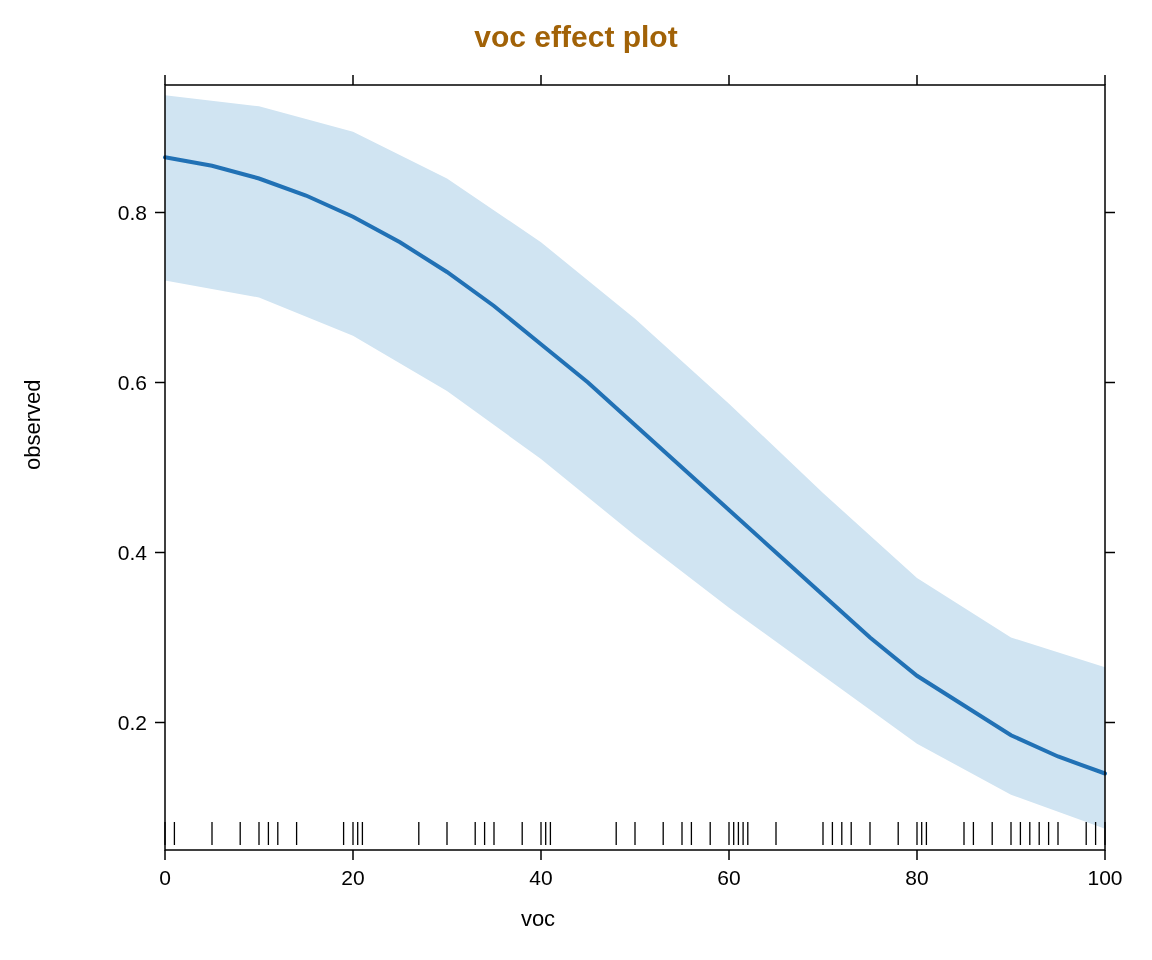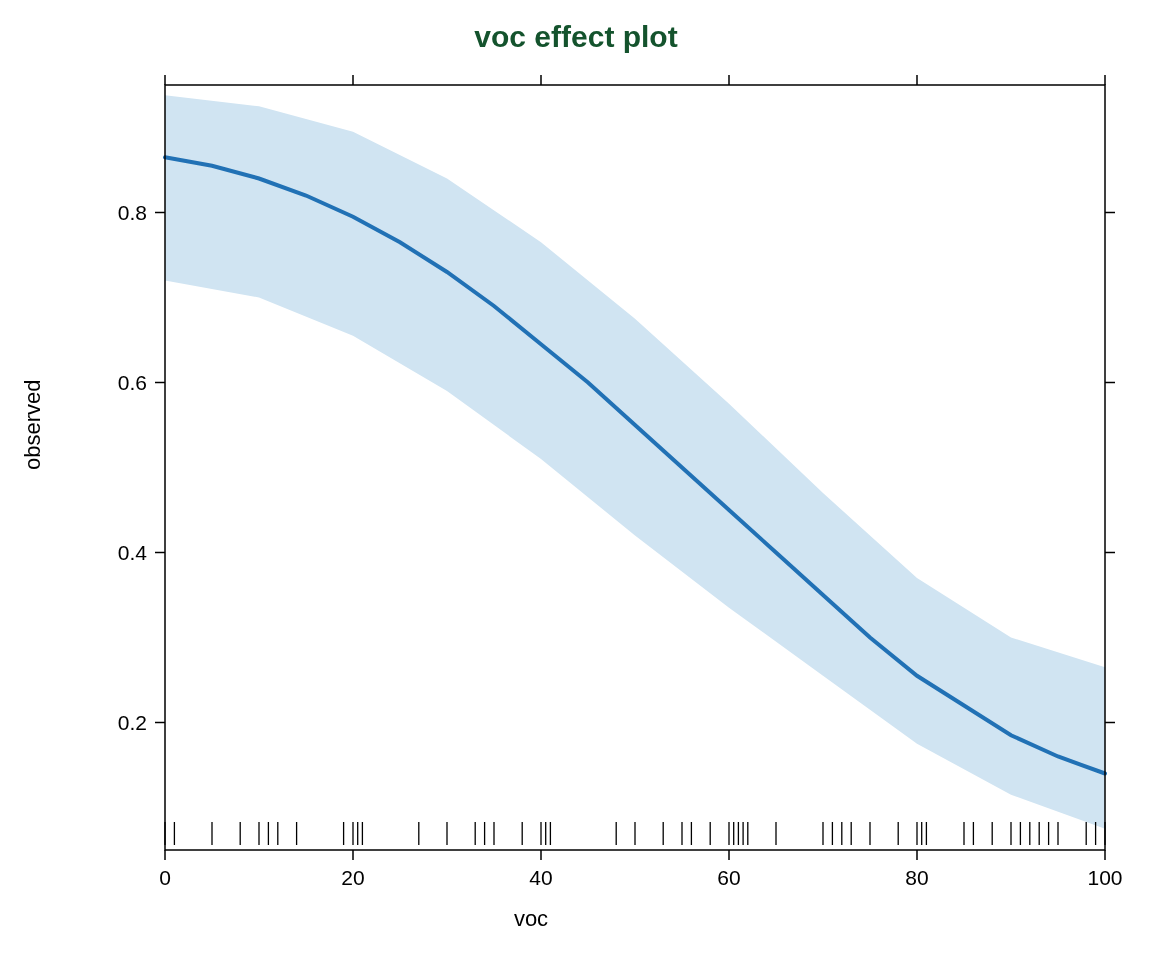--- a/index.html
+++ b/index.html
@@ -16,35 +16,35 @@
     height: 960px;
   }
   .title {
     position: absolute;
     top: 20px;
     left: 0;
     width: 1152px;
     text-align: center;
     font-weight: bold;
     font-size: 30px;
-    color: #14532d;
+    color: #a16207;
   }
   .ylabel {
     position: absolute;
     left: 20px;
     top: 470px;
     transform: rotate(-90deg);
     transform-origin: left top;
     font-size: 22px;
     color: #000;
   }
   .xlabel {
     position: absolute;
     bottom: 28px;
-    left: 5px;
+    left: 12px;
     width: 1052px;
     text-align: center;
     font-size: 22px;
     color: #000;
     margin-top: 47px;
   }
   svg.plot {
     position: absolute;
     left: 0;
     top: 0;

